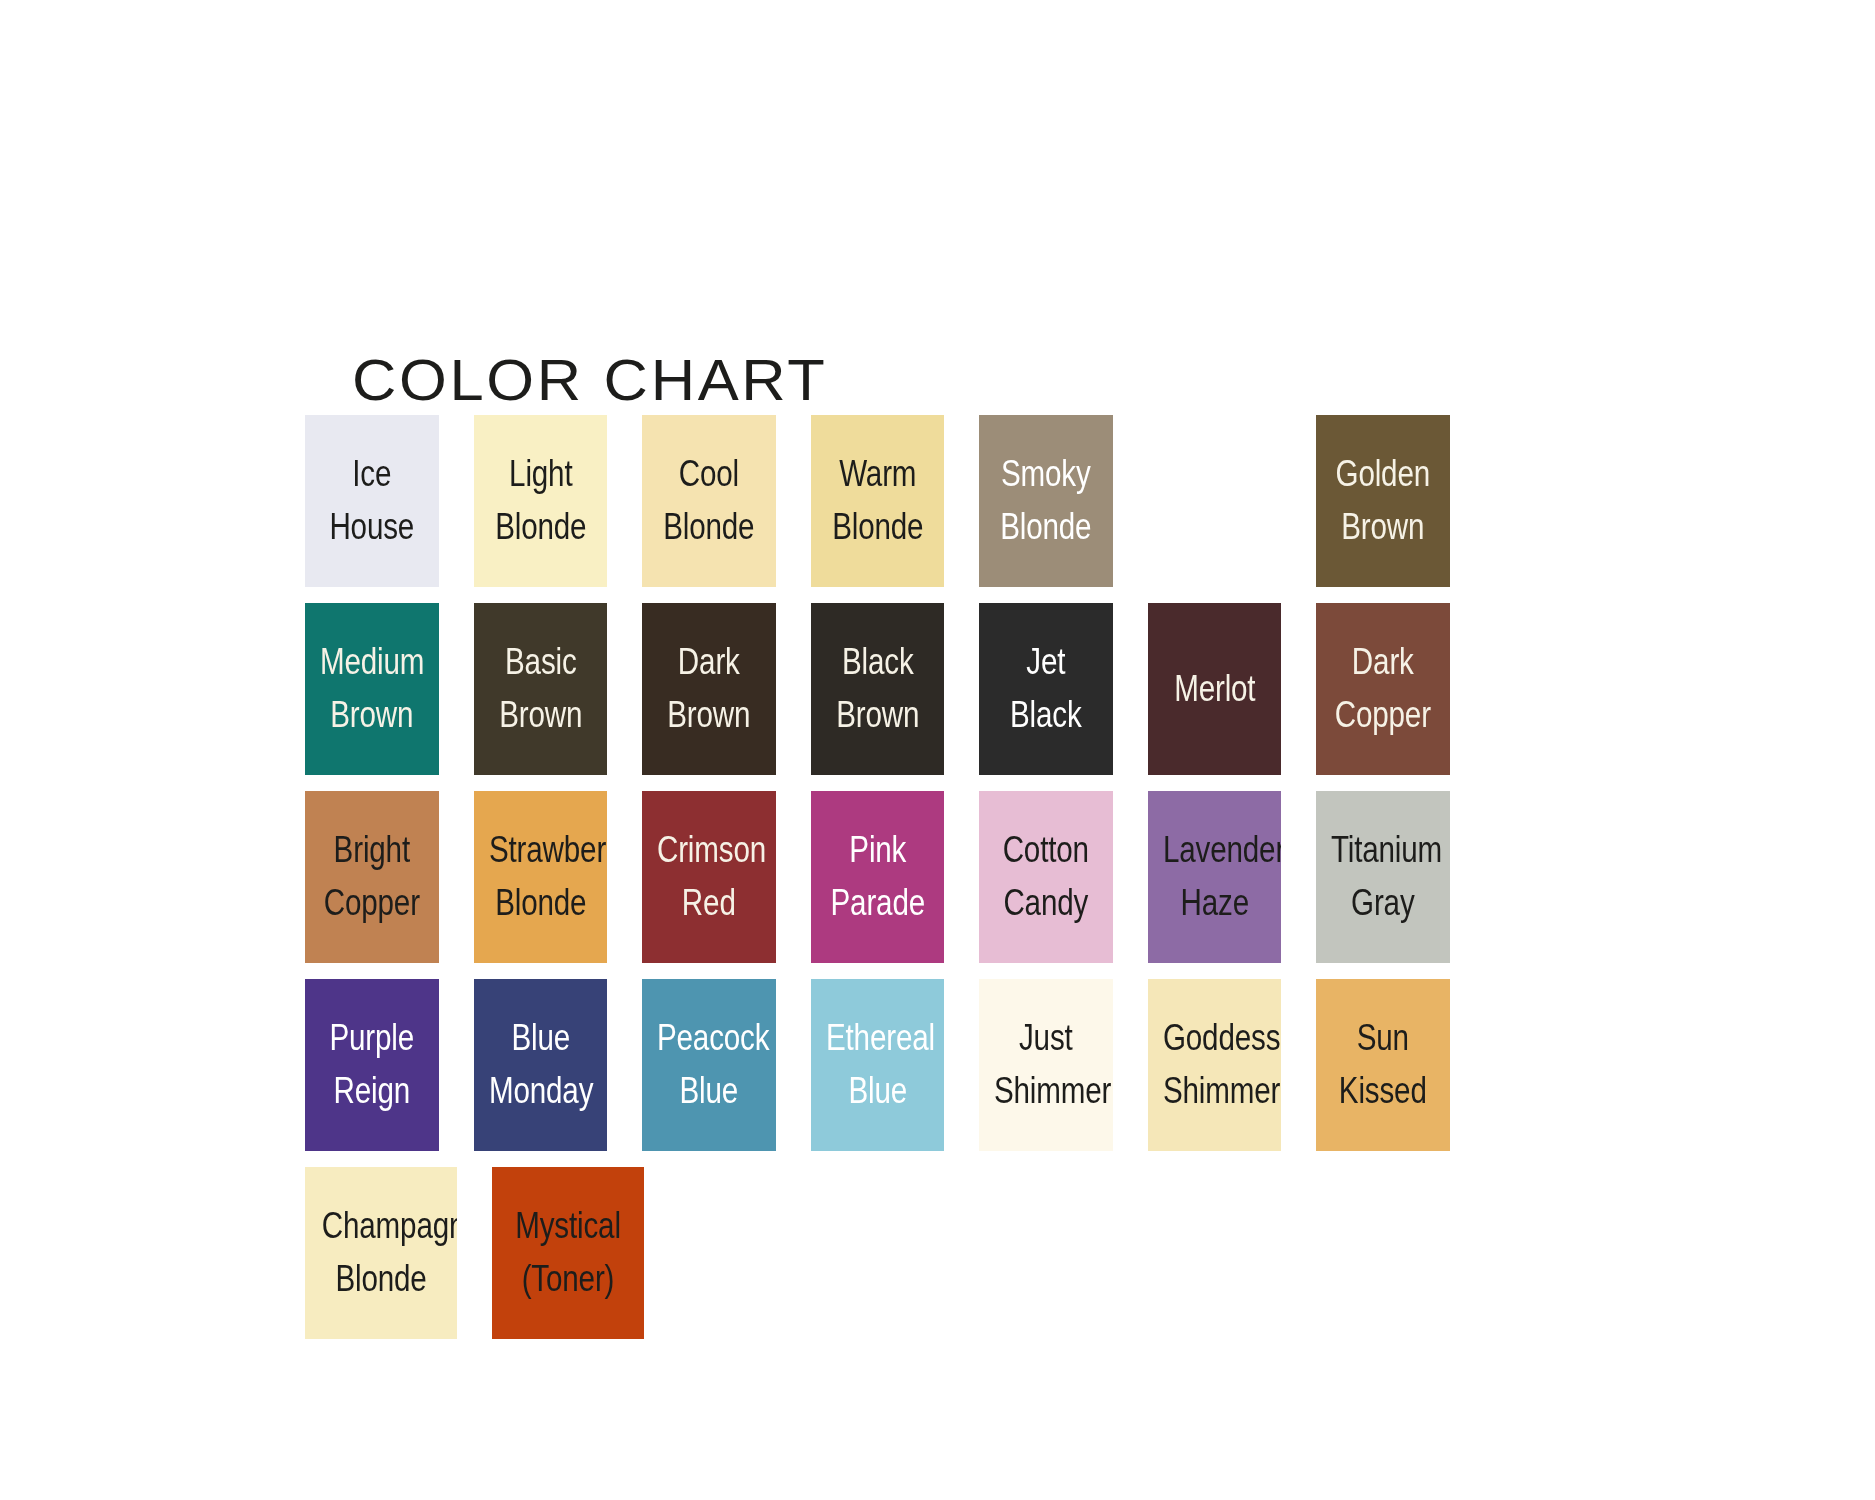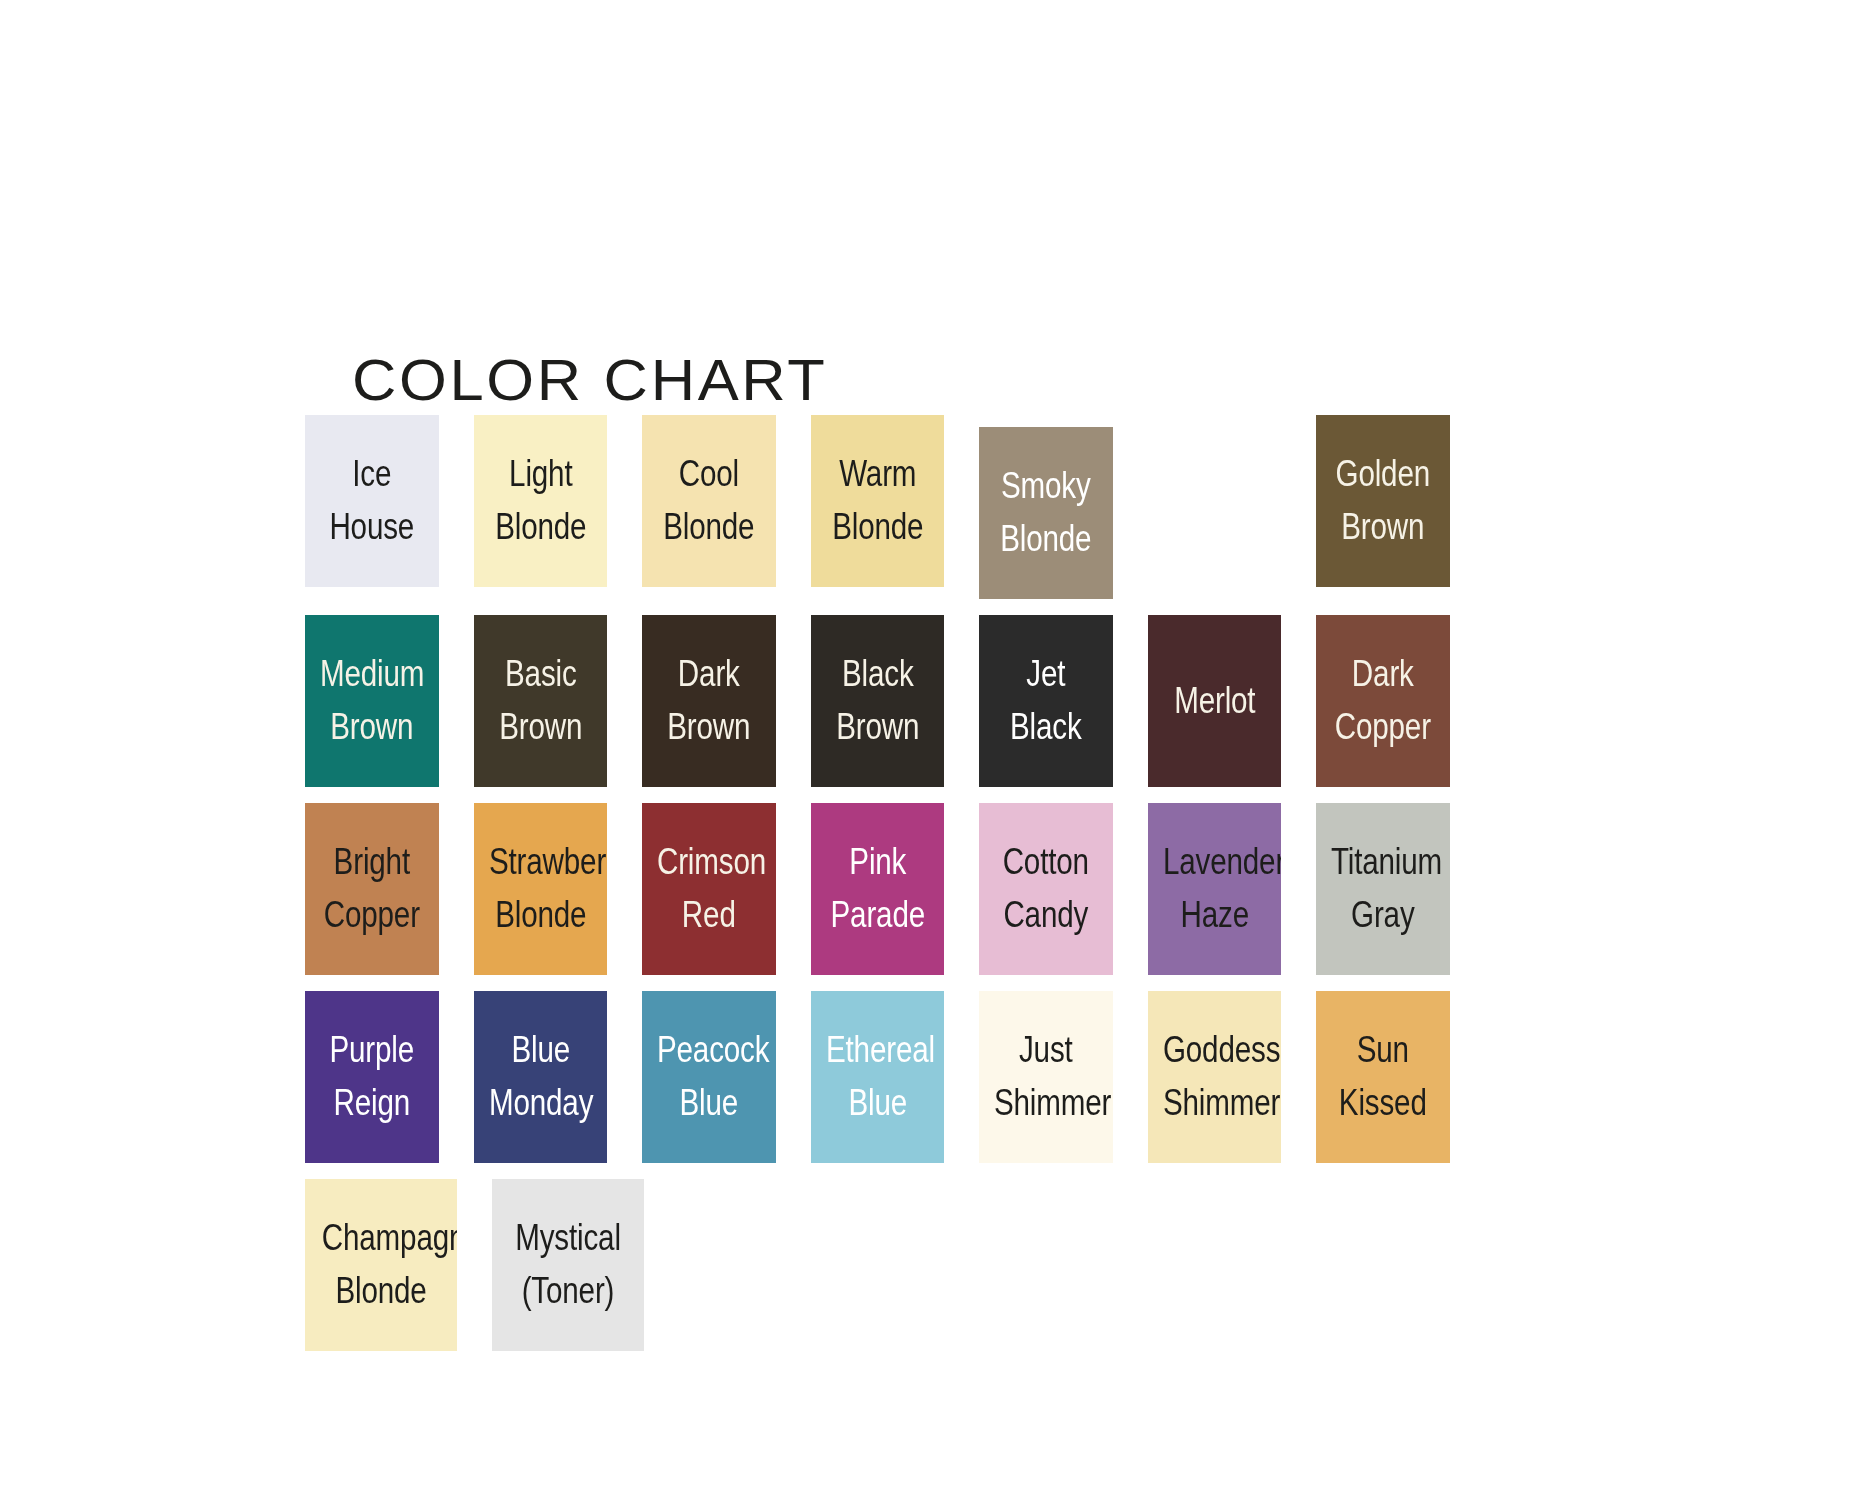--- a/index.html
+++ b/index.html
@@ -88,21 +88,21 @@
           <span class="swatch-label l2">Blonde</span>
         </div>
         <div class="swatch" style="background: rgb(245, 227, 176); color: rgb(29, 29, 27);">
           <span class="swatch-label">Cool</span>
           <span class="swatch-label l2">Blonde</span>
         </div>
         <div class="swatch" style="background: rgb(239, 220, 155); color: rgb(29, 29, 27);">
           <span class="swatch-label">Warm</span>
           <span class="swatch-label l2">Blonde</span>
         </div>
-        <div class="swatch" style="background: rgb(156, 141, 120); color: rgb(255, 255, 255); margin-top: 12px;">
+        <div class="swatch" style="background: rgb(156, 141, 120); color: rgb(255, 255, 255);">
           <span class="swatch-label">Smoky</span>
           <span class="swatch-label l2">Blonde</span>
         </div>
         <div class="swatch" style="color: rgb(255, 255, 255);">
           <span class="swatch-label">Light</span>
           <span class="swatch-label l2">Brown</span>
         </div>
         <div class="swatch" style="background: rgb(107, 88, 54); color: rgb(246, 242, 230);">
           <span class="swatch-label">Golden</span>
           <span class="swatch-label l2">Brown</span>
@@ -195,20 +195,20 @@
         <div class="swatch" style="background: rgb(232, 180, 101); color: rgb(29, 29, 27);">
           <span class="swatch-label">Sun</span>
           <span class="swatch-label l2">Kissed</span>
         </div>
       </div>
       <div class="swatch-row">
         <div class="swatch" style="background: rgb(247, 236, 192); color: rgb(29, 29, 27);">
           <span class="swatch-label">Champagne</span>
           <span class="swatch-label l2">Blonde</span>
         </div>
-        <div class="swatch" style="background: #e5e5e5; color: rgb(29, 29, 27);">
+        <div class="swatch" style="background: #c2410c; color: rgb(29, 29, 27);">
           <span class="swatch-label">Mystical</span>
           <span class="swatch-label l2">(Toner)</span>
         </div>
       </div>
     </div>
 
 </div>
 
 </body></html>

